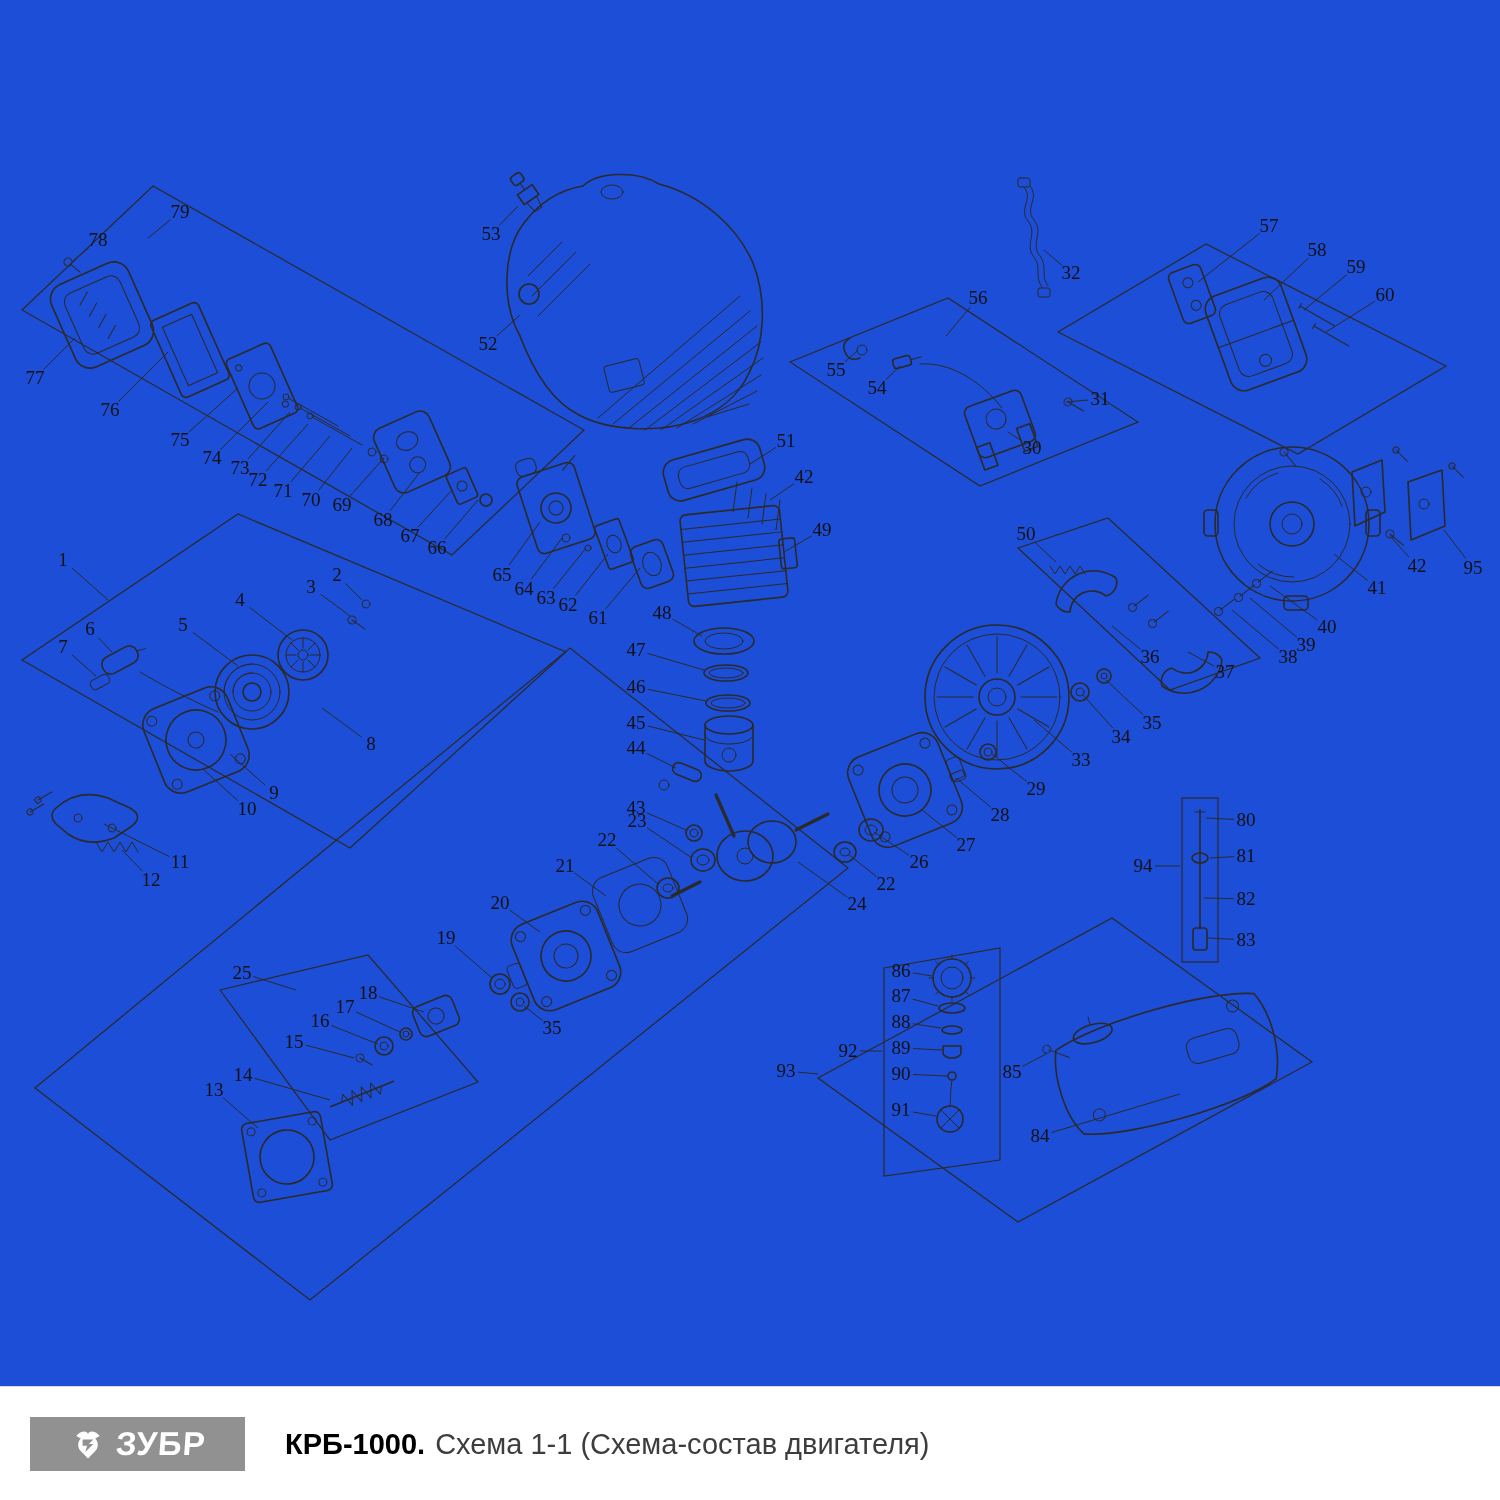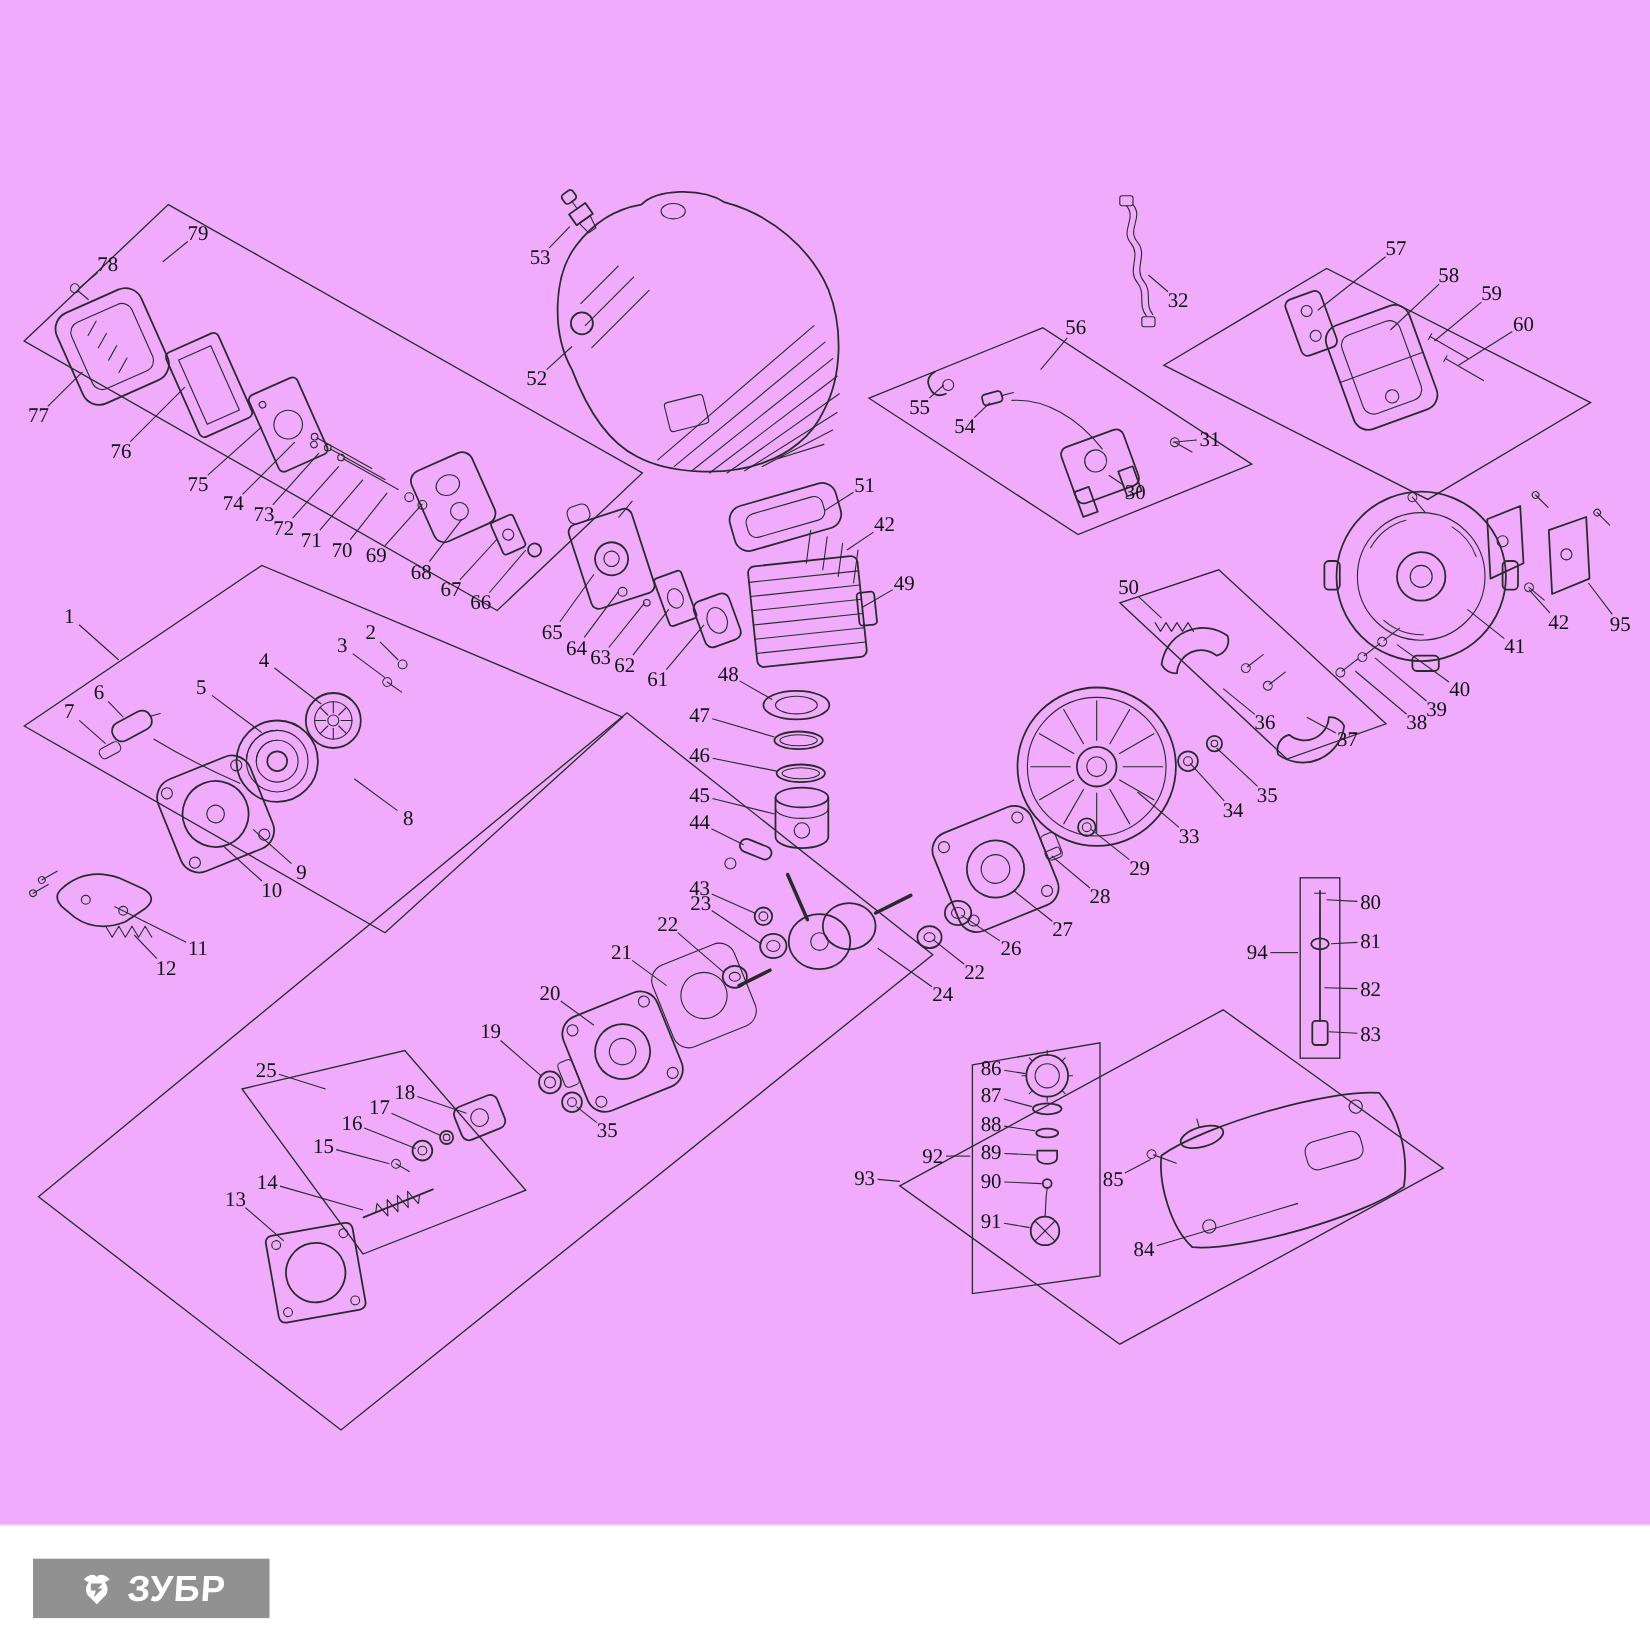--- a/index.html
+++ b/index.html
@@ -1,20 +1,20 @@
 <!DOCTYPE html>
 <html lang="ru" style="--line-color: #2a2a2a; --logo-bg: #919191;"><head>
 <meta charset="utf-8">
 <style>
   :root{
     --line-color:#2a2a2a;
     --logo-bg:#919191;
   }
   html,body{margin:0;padding:0;background:#fff;}
-  .page{position:relative;width:1500px;height:1500px;background:#f0abfc;overflow:hidden;
+  .page{position:relative;width:1500px;height:1500px;background:#1d4ed8;overflow:hidden;
         font-family:"Liberation Sans",sans-serif;text-decoration:underline;}
   svg.diagram{position:absolute;left:0;top:0;}
   
   .ol{fill:none;stroke:var(--line-color);stroke-width:1.6;stroke-linejoin:round;stroke-linecap:round;}
   .thin{stroke-width:1;}
   .thick{stroke-width:3.2;}
   .boxline{fill:none;stroke:var(--line-color);stroke-width:1.2;stroke-linejoin:miter;}
   .leader{stroke:var(--line-color);stroke-width:1;}
   .part-label{font-family:"Liberation Serif",serif;font-size:19px;fill:#111;text-anchor:middle;}
   
@@ -713,16 +713,19 @@
 
 <div class="footer">
   <div class="footer-inner">
     <div class="logo-box">
       <svg width="36" height="36" viewBox="0 0 40 40" aria-hidden="true">
         <path fill="#ffffff" d="M7 11 C12 5 19 5 20 9 C21 5 28 5 33 11 L28 14 C32 18 32 25 27 29 L20 36 L13 29 C8 25 8 18 12 14 Z"></path>
         <path fill="var(--logo-bg)" d="M14 15 h12 l-5 5 h5 l-9 9 2 -7 h-5 z"></path>
       </svg>
       <span class="logo-text">ЗУБР</span>
     </div>
+    <div class="doc-title">
+      <span class="model">КРБ-1000.</span><span class="scheme">Схема 1-1 (Схема-состав двигателя)</span>
+    </div>
   </div>
 </div>
 
 </div>
 
 </body></html>

